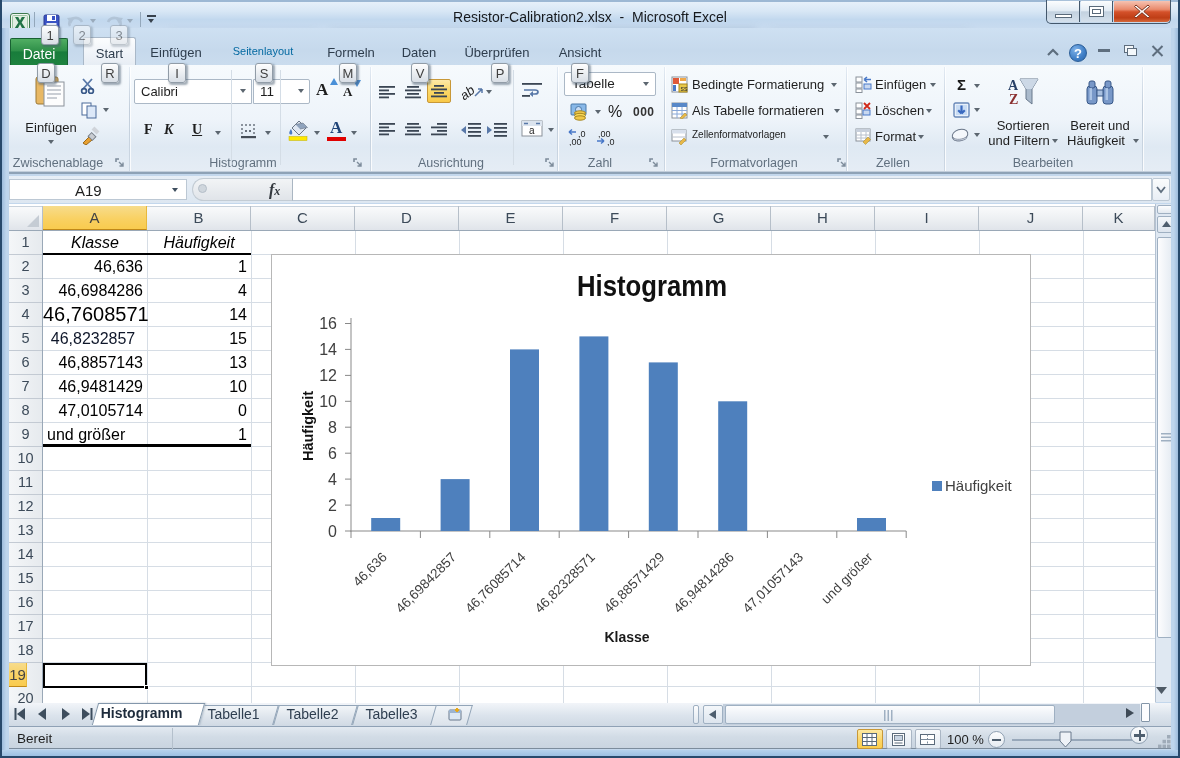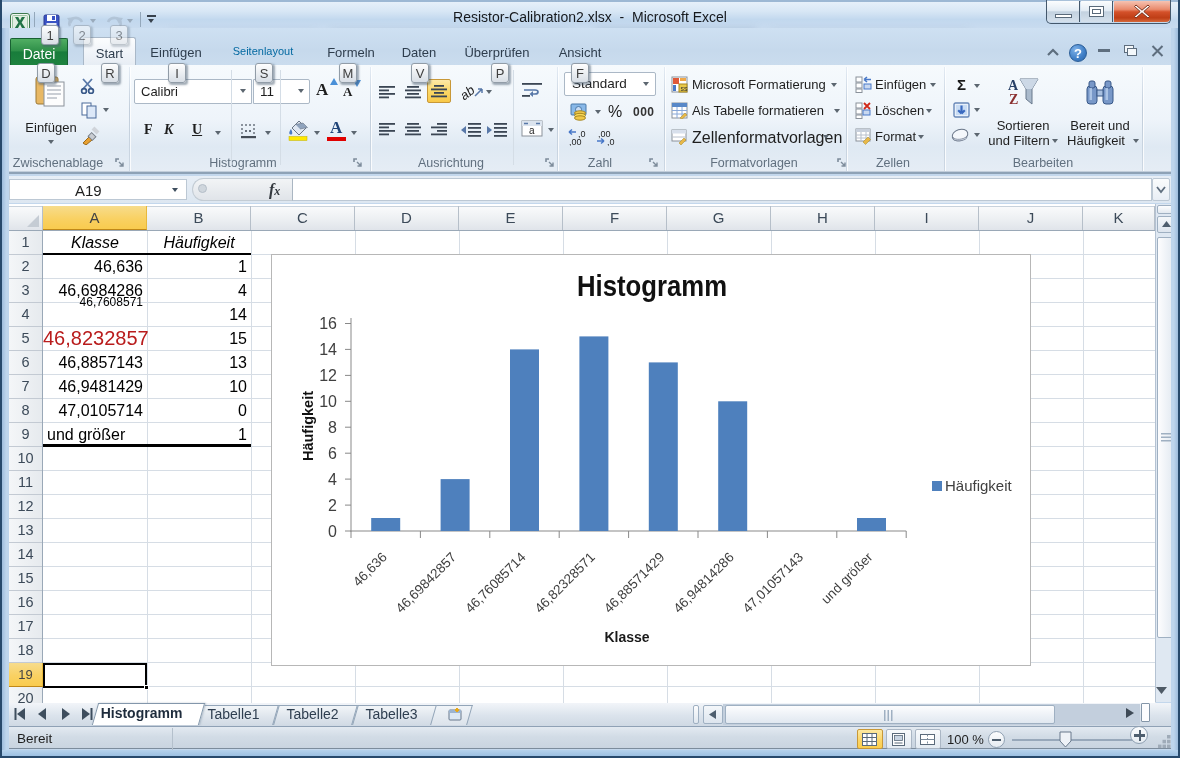--- a/index.html
+++ b/index.html
@@ -274,21 +274,21 @@
  <path d="M12 9 L8.5 12 L12 15 Z" fill="#5878a8"></path>
 </svg>
 <svg class="abs" style="left:521px;top:120px" width="22" height="17" viewBox="0 0 22 17">
  <rect x="1" y="1" width="20" height="15" fill="#fff" stroke="#8a919a"></rect>
  <rect x="1" y="1" width="20" height="5" fill="#dce4ee"></rect>
  <text x="8" y="14" font-size="10" fill="#1e1e1e">a</text>
  <path d="M3 3.5 L7 3.5 M19 3.5 L15 3.5" stroke="#5878a8" stroke-width="1.4"></path>
 </svg>
 <div class="dar" style="left:548px;top:128px"></div>
 
-<div class="abs" style="left:564px;top:72px;width:92px;height:24px;background:#fff;border:1px solid #abb8c6;border-radius:2px;font-size:13.5px;color:#1e1e1e;line-height:22px;padding-left:7px">Standard</div>
+<div class="abs" style="left:564px;top:72px;width:92px;height:24px;background:#fff;border:1px solid #abb8c6;border-radius:2px;font-size:13.5px;color:#1e1e1e;line-height:22px;padding-left:7px">Tabelle</div>
 <div class="dar" style="left:643px;top:82px"></div>
 <svg class="abs" style="left:570px;top:103px" width="22" height="19" viewBox="0 0 22 19">
  <rect x="1" y="1" width="15" height="11" rx="1" fill="#88b8e8" stroke="#4878a8"></rect>
  <circle cx="8.5" cy="6.5" r="3" fill="#c8dcf4" stroke="#4878a8"></circle>
  <g>
  <ellipse cx="10" cy="10" rx="5.5" ry="2.2" fill="#f0c848" stroke="#a88820"></ellipse>
  <ellipse cx="10" cy="12.5" rx="5.5" ry="2.2" fill="#f8d858" stroke="#a88820"></ellipse>
  <ellipse cx="10" cy="15" rx="5.5" ry="2.2" fill="#f0c848" stroke="#a88820"></ellipse>
  </g>
 </svg>
@@ -308,37 +308,37 @@
 
 <svg class="abs" style="left:671px;top:76px" width="17" height="17" viewBox="0 0 17 17">
  <rect x="1" y="1" width="15" height="15" fill="#fff" stroke="#8a919a"></rect>
  <rect x="2" y="2" width="6" height="6" fill="#e05838"></rect>
     <rect x="9" y="2" width="6" height="3" fill="#f0a848"></rect>
  <rect x="2" y="9" width="3" height="6" fill="#4878c8"></rect>
     <rect x="9" y="9" width="6" height="6" fill="#b8d888"></rect>
  <rect x="8" y="8" width="8" height="8" fill="#e8c848" stroke="#a88820"></rect>
     <text x="9.5" y="14.5" font-size="7" fill="#333">ss</text>
  </svg>
-<div class="ribtext" style="left:692px;top:77px;font-size:13px">Microsoft Formatierung</div>
+<div class="ribtext" style="left:692px;top:77px;font-size:13px">Bedingte Formatierung</div>
 <div class="dar" style="left:831px;top:83px"></div>
 <svg class="abs" style="left:671px;top:102px" width="17" height="17" viewBox="0 0 17 17">
  <rect x="1" y="1" width="15" height="15" fill="#fff" stroke="#8a919a"></rect>
  <rect x="1" y="1" width="15" height="4" fill="#5888c8"></rect>
  <path d="M1 8.5 h15 M1 12 h15 M6 5 v11 M11 5 v11" stroke="#88a8d8" stroke-width="1"></path>
  <path d="M9 16 L14 11 L16 13 L11 17 Z" fill="#e8b848" stroke="#a88820" stroke-width=".5"></path>
  </svg>
 <div class="ribtext" style="left:692px;top:103px;font-size:13px">Als Tabelle formatieren</div>
 <div class="dar" style="left:834px;top:109px"></div>
 <svg class="abs" style="left:671px;top:128px" width="17" height="17" viewBox="0 0 17 17">
  <rect x="1" y="2" width="14" height="11" fill="#fff" stroke="#8a919a"></rect>
  <rect x="1" y="2" width="14" height="3.5" fill="#d8e0ec"></rect>
  <path d="M1 9 h14" stroke="#b8c0cc"></path>
  <path d="M8 15 L13 10 L15 12 L10 17 Z" fill="#e8b848" stroke="#a88820" stroke-width=".5"></path>
  </svg>
-<div class="ribtext" style="left:692px;top:129px;font-size:16px">Zellenformatvorlagen</div>
+<div class="ribtext" style="left:692px;top:129px;font-size:10px">Zellenformatvorlagen</div>
 <div class="dar" style="left:823px;top:135px"></div>
 <svg class="abs" style="left:855px;top:76px" width="17" height="17" viewBox="0 0 17 17">
  <g fill="#fff" stroke="#8a919a">
       <rect x="1" y="1" width="6" height="5"></rect>
       <rect x="1" y="7" width="6" height="5"></rect>
       <rect x="1" y="13" width="6" height="3.5"></rect>
     </g>
  <path d="M16 3.5 L9 3.5 M9 3.5 L12 1 M9 3.5 L12 6" stroke="#4878c8" stroke-width="1.6" fill="none"></path>
  <rect x="9" y="8" width="7" height="5" fill="#c8d8f0" stroke="#4878c8"></rect>
  </svg>
@@ -447,21 +447,21 @@
 <div class="abs" style="left:9px;top:423px;width:33px;height:24px;border-bottom:1px solid #c3cad3;font-size:14.5px;color:#3c4a59;text-align:center;line-height:23px;">9</div>
 <div class="abs" style="left:9px;top:447px;width:33px;height:24px;border-bottom:1px solid #c3cad3;font-size:14.5px;color:#3c4a59;text-align:center;line-height:23px;">10</div>
 <div class="abs" style="left:9px;top:471px;width:33px;height:24px;border-bottom:1px solid #c3cad3;font-size:14.5px;color:#3c4a59;text-align:center;line-height:23px;">11</div>
 <div class="abs" style="left:9px;top:495px;width:33px;height:24px;border-bottom:1px solid #c3cad3;font-size:14.5px;color:#3c4a59;text-align:center;line-height:23px;">12</div>
 <div class="abs" style="left:9px;top:519px;width:33px;height:24px;border-bottom:1px solid #c3cad3;font-size:14.5px;color:#3c4a59;text-align:center;line-height:23px;">13</div>
 <div class="abs" style="left:9px;top:543px;width:33px;height:24px;border-bottom:1px solid #c3cad3;font-size:14.5px;color:#3c4a59;text-align:center;line-height:23px;">14</div>
 <div class="abs" style="left:9px;top:567px;width:33px;height:24px;border-bottom:1px solid #c3cad3;font-size:14.5px;color:#3c4a59;text-align:center;line-height:23px;">15</div>
 <div class="abs" style="left:9px;top:591px;width:33px;height:24px;border-bottom:1px solid #c3cad3;font-size:14.5px;color:#3c4a59;text-align:center;line-height:23px;">16</div>
 <div class="abs" style="left:9px;top:615px;width:33px;height:24px;border-bottom:1px solid #c3cad3;font-size:14.5px;color:#3c4a59;text-align:center;line-height:23px;">17</div>
 <div class="abs" style="left:9px;top:639px;width:33px;height:24px;border-bottom:1px solid #c3cad3;font-size:14.5px;color:#3c4a59;text-align:center;line-height:23px;">18</div>
-<div class="abs" style="left:9px;top:663px;width:34px;height:24px;background:linear-gradient(#f7dc8c,#f9d163 55%,#f9cb4e);border-bottom:1px solid #c08818;border-right:1px solid #e8b93c;font-size:13px;color:#444;text-align:center;line-height:23px;z-index:3">19</div>
+<div class="abs" style="left:9px;top:663px;width:18px;height:24px;background:linear-gradient(#f7dc8c,#f9d163 55%,#f9cb4e);border-bottom:1px solid #c08818;border-right:1px solid #e8b93c;font-size:15px;color:#444;text-align:center;line-height:23px;z-index:3">19</div>
 <div class="abs" style="left:9px;top:687px;width:33px;height:24px;border-bottom:1px solid #c3cad3;font-size:14.5px;color:#3c4a59;text-align:center;line-height:23px;overflow:hidden;">20</div>
 <div class="abs" style="left:147px;top:231px;width:1px;height:472px;background:#d6dde5"></div>
 <div class="abs" style="left:251px;top:231px;width:1px;height:472px;background:#d6dde5"></div>
 <div class="abs" style="left:355px;top:231px;width:1px;height:472px;background:#d6dde5"></div>
 <div class="abs" style="left:459px;top:231px;width:1px;height:472px;background:#d6dde5"></div>
 <div class="abs" style="left:563px;top:231px;width:1px;height:472px;background:#d6dde5"></div>
 <div class="abs" style="left:667px;top:231px;width:1px;height:472px;background:#d6dde5"></div>
 <div class="abs" style="left:771px;top:231px;width:1px;height:472px;background:#d6dde5"></div>
 <div class="abs" style="left:875px;top:231px;width:1px;height:472px;background:#d6dde5"></div>
 <div class="abs" style="left:979px;top:231px;width:1px;height:472px;background:#d6dde5"></div>
@@ -486,23 +486,23 @@
 <div class="abs" style="left:43px;top:638px;width:1112px;height:1px;background:#d6dde5"></div>
 <div class="abs" style="left:43px;top:662px;width:1112px;height:1px;background:#d6dde5"></div>
 <div class="abs" style="left:43px;top:686px;width:1112px;height:1px;background:#d6dde5"></div>
 <div class="abs" style="left:44px;top:231px;width:102px;height:24px;font-size:16px;font-style:italic;text-align:center;line-height:23px;color:#000">Klasse</div>
 <div class="abs" style="left:148px;top:231px;width:102px;height:24px;font-size:16px;font-style:italic;text-align:center;line-height:23px;color:#000">Häufigkeit</div>
 <div class="abs" style="left:43px;top:253px;width:208px;height:2px;background:#000"></div>
 <div class="abs" style="left:43px;top:255px;width:100px;height:24px;font-size:16px;text-align:right;line-height:23px;color:#000">46,636</div>
 <div class="abs" style="left:147px;top:255px;width:100px;height:24px;font-size:16px;text-align:right;line-height:23px;color:#000">1</div>
 <div class="abs" style="left:43px;top:279px;width:100px;height:24px;font-size:16px;text-align:right;line-height:23px;color:#000">46,6984286</div>
 <div class="abs" style="left:147px;top:279px;width:100px;height:24px;font-size:16px;text-align:right;line-height:23px;color:#000">4</div>
-<div class="abs" style="left:43px;top:291px;width:100px;height:24px;font-size:12px;text-align:right;line-height:23px;color:#000">46,7608571</div>
+<div class="abs" style="left:43px;top:303px;width:100px;height:24px;font-size:20px;text-align:right;line-height:23px;color:#000">46,7608571</div>
 <div class="abs" style="left:147px;top:303px;width:100px;height:24px;font-size:16px;text-align:right;line-height:23px;color:#000">14</div>
-<div class="abs" style="left:43px;top:327px;width:100px;height:24px;font-size:20px;text-align:center;line-height:23px;color:#b91c1c">46,8232857</div>
+<div class="abs" style="left:43px;top:327px;width:100px;height:24px;font-size:16px;text-align:center;line-height:23px;color:#0f172a">46,8232857</div>
 <div class="abs" style="left:147px;top:327px;width:100px;height:24px;font-size:16px;text-align:right;line-height:23px;color:#000">15</div>
 <div class="abs" style="left:43px;top:351px;width:100px;height:24px;font-size:16px;text-align:right;line-height:23px;color:#000">46,8857143</div>
 <div class="abs" style="left:147px;top:351px;width:100px;height:24px;font-size:16px;text-align:right;line-height:23px;color:#000">13</div>
 <div class="abs" style="left:43px;top:375px;width:100px;height:24px;font-size:16px;text-align:right;line-height:23px;color:#000">46,9481429</div>
 <div class="abs" style="left:147px;top:375px;width:100px;height:24px;font-size:16px;text-align:right;line-height:23px;color:#000">10</div>
 <div class="abs" style="left:43px;top:399px;width:100px;height:24px;font-size:16px;text-align:right;line-height:23px;color:#000">47,0105714</div>
 <div class="abs" style="left:147px;top:399px;width:100px;height:24px;font-size:16px;text-align:right;line-height:23px;color:#000">0</div>
 <div class="abs" style="left:47px;top:423px;width:96px;height:24px;font-size:16px;line-height:23px;color:#000">und größer</div>
 <div class="abs" style="left:147px;top:423px;width:100px;height:24px;font-size:16px;text-align:right;line-height:23px;color:#000">1</div>
 <div class="abs" style="left:43px;top:444px;width:208px;height:2.5px;background:#000"></div>

